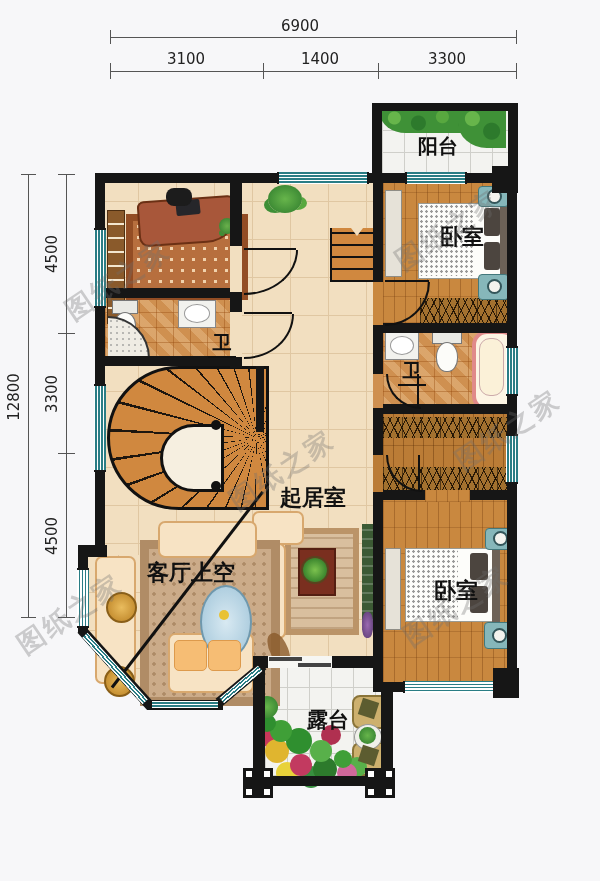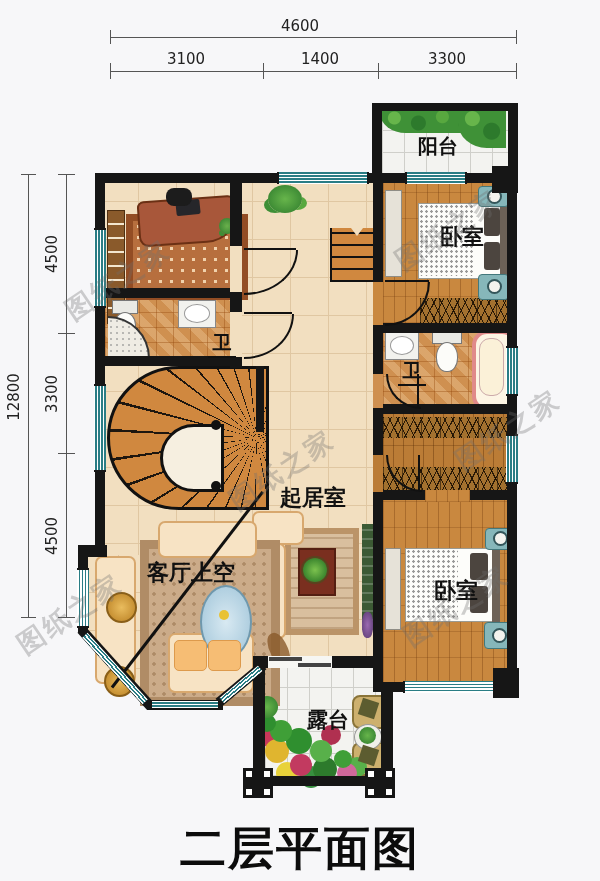--- a/index.html
+++ b/index.html
@@ -55,21 +55,21 @@
 </style>
 </head>
 <body>
 
 <div id="plan">
 
   <div>
     <div class="dline" style="left:110px;top:37px;width:407px;height:1px"></div>
     <div class="dline" style="left:110px;top:30px;width:1px;height:14px"></div>
     <div class="dline" style="left:516px;top:30px;width:1px;height:14px"></div>
-    <div class="dimt" style="left:270px;top:17px;width:60px">4600</div>
+    <div class="dimt" style="left:270px;top:17px;width:60px">6900</div>
     <div class="dline" style="left:110px;top:71px;width:407px;height:1px"></div>
     <div class="dline" style="left:110px;top:63px;width:1px;height:16px"></div>
     <div class="dline" style="left:263px;top:63px;width:1px;height:16px"></div>
     <div class="dline" style="left:378px;top:63px;width:1px;height:16px"></div>
     <div class="dline" style="left:516px;top:63px;width:1px;height:16px"></div>
     <div class="dimt" style="left:146px;top:50px;width:80px">3100</div>
     <div class="dimt" style="left:280px;top:50px;width:80px">1400</div>
     <div class="dimt" style="left:407px;top:50px;width:80px">3300</div>
   </div>
 
@@ -278,15 +278,14 @@
   <div class="rlabel" style="left:424px;top:576px;width:64px;font-size:22px">卧室</div>
   <div class="rlabel" style="left:296px;top:706px;width:64px;font-size:21px">露台</div>
 
   <div class="wm" style="left:58px;top:262px">图纸之家</div>
   <div class="wm" style="left:388px;top:212px">图纸之家</div>
   <div class="wm" style="left:448px;top:412px">图纸之家</div>
   <div class="wm" style="left:10px;top:596px">图纸之家</div>
   <div class="wm" style="left:396px;top:588px">图纸之家</div>
   <div class="wm" style="left:222px;top:452px">图纸之家</div>
 
-  <div class="abs" style="left:150px;top:818px;width:300px;text-align:center;font-size:46px;font-weight:900;color:#0c0c0c;letter-spacing:2px;z-index:50">二层平面图</div>
 
 </div>
 
 </body></html>

